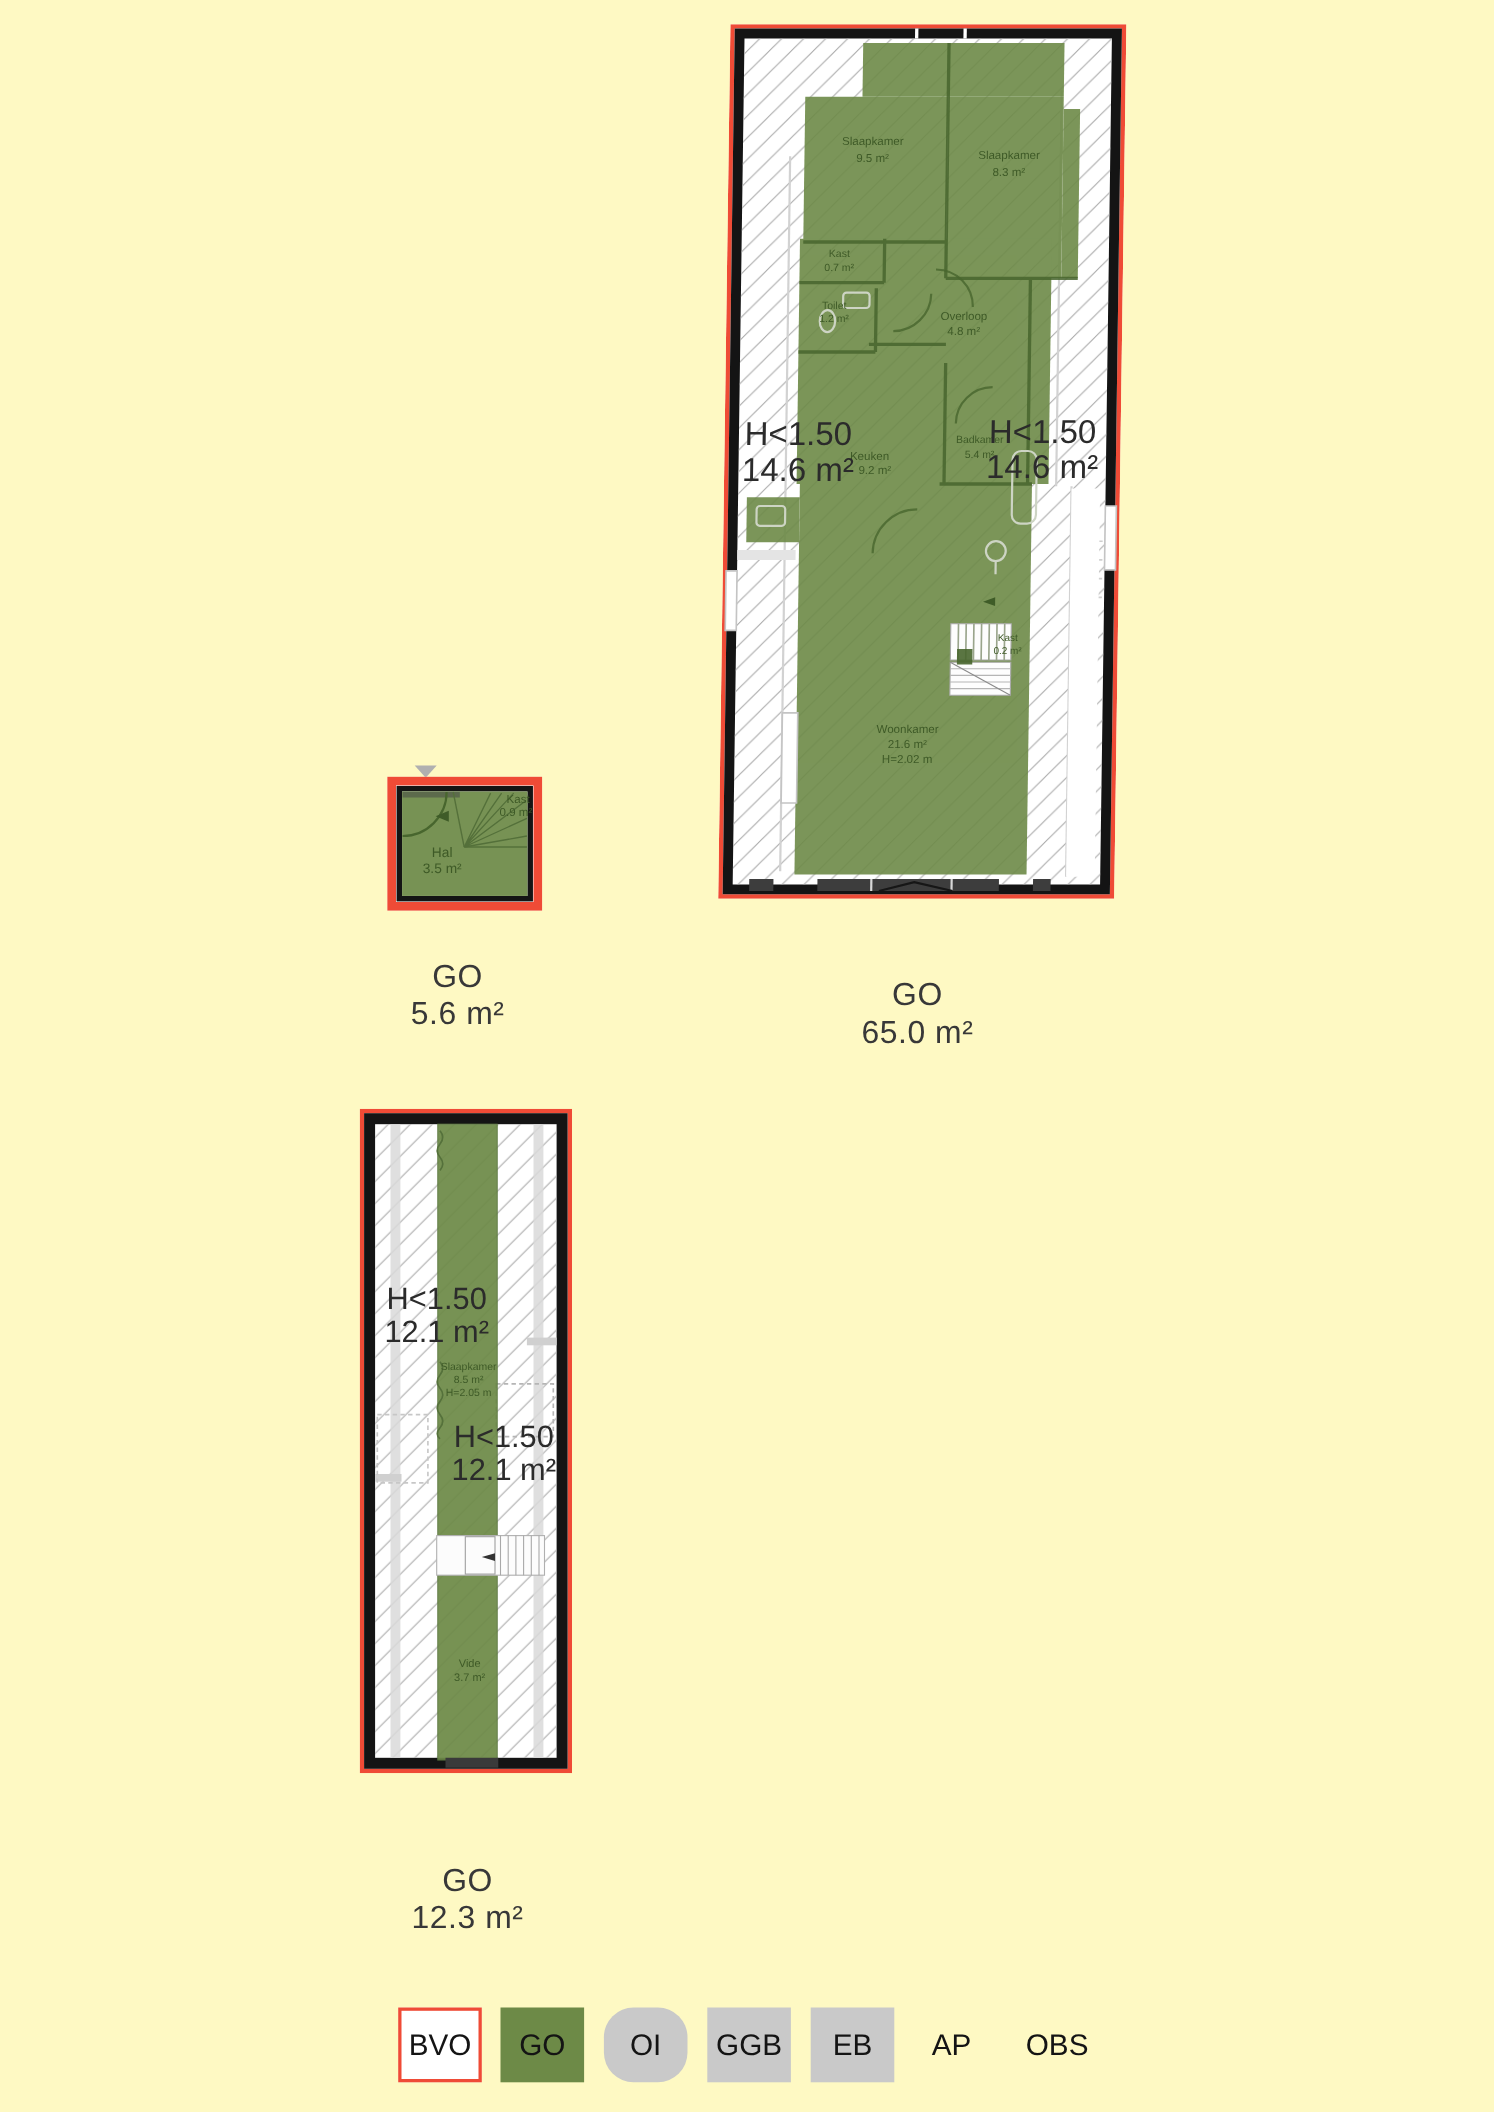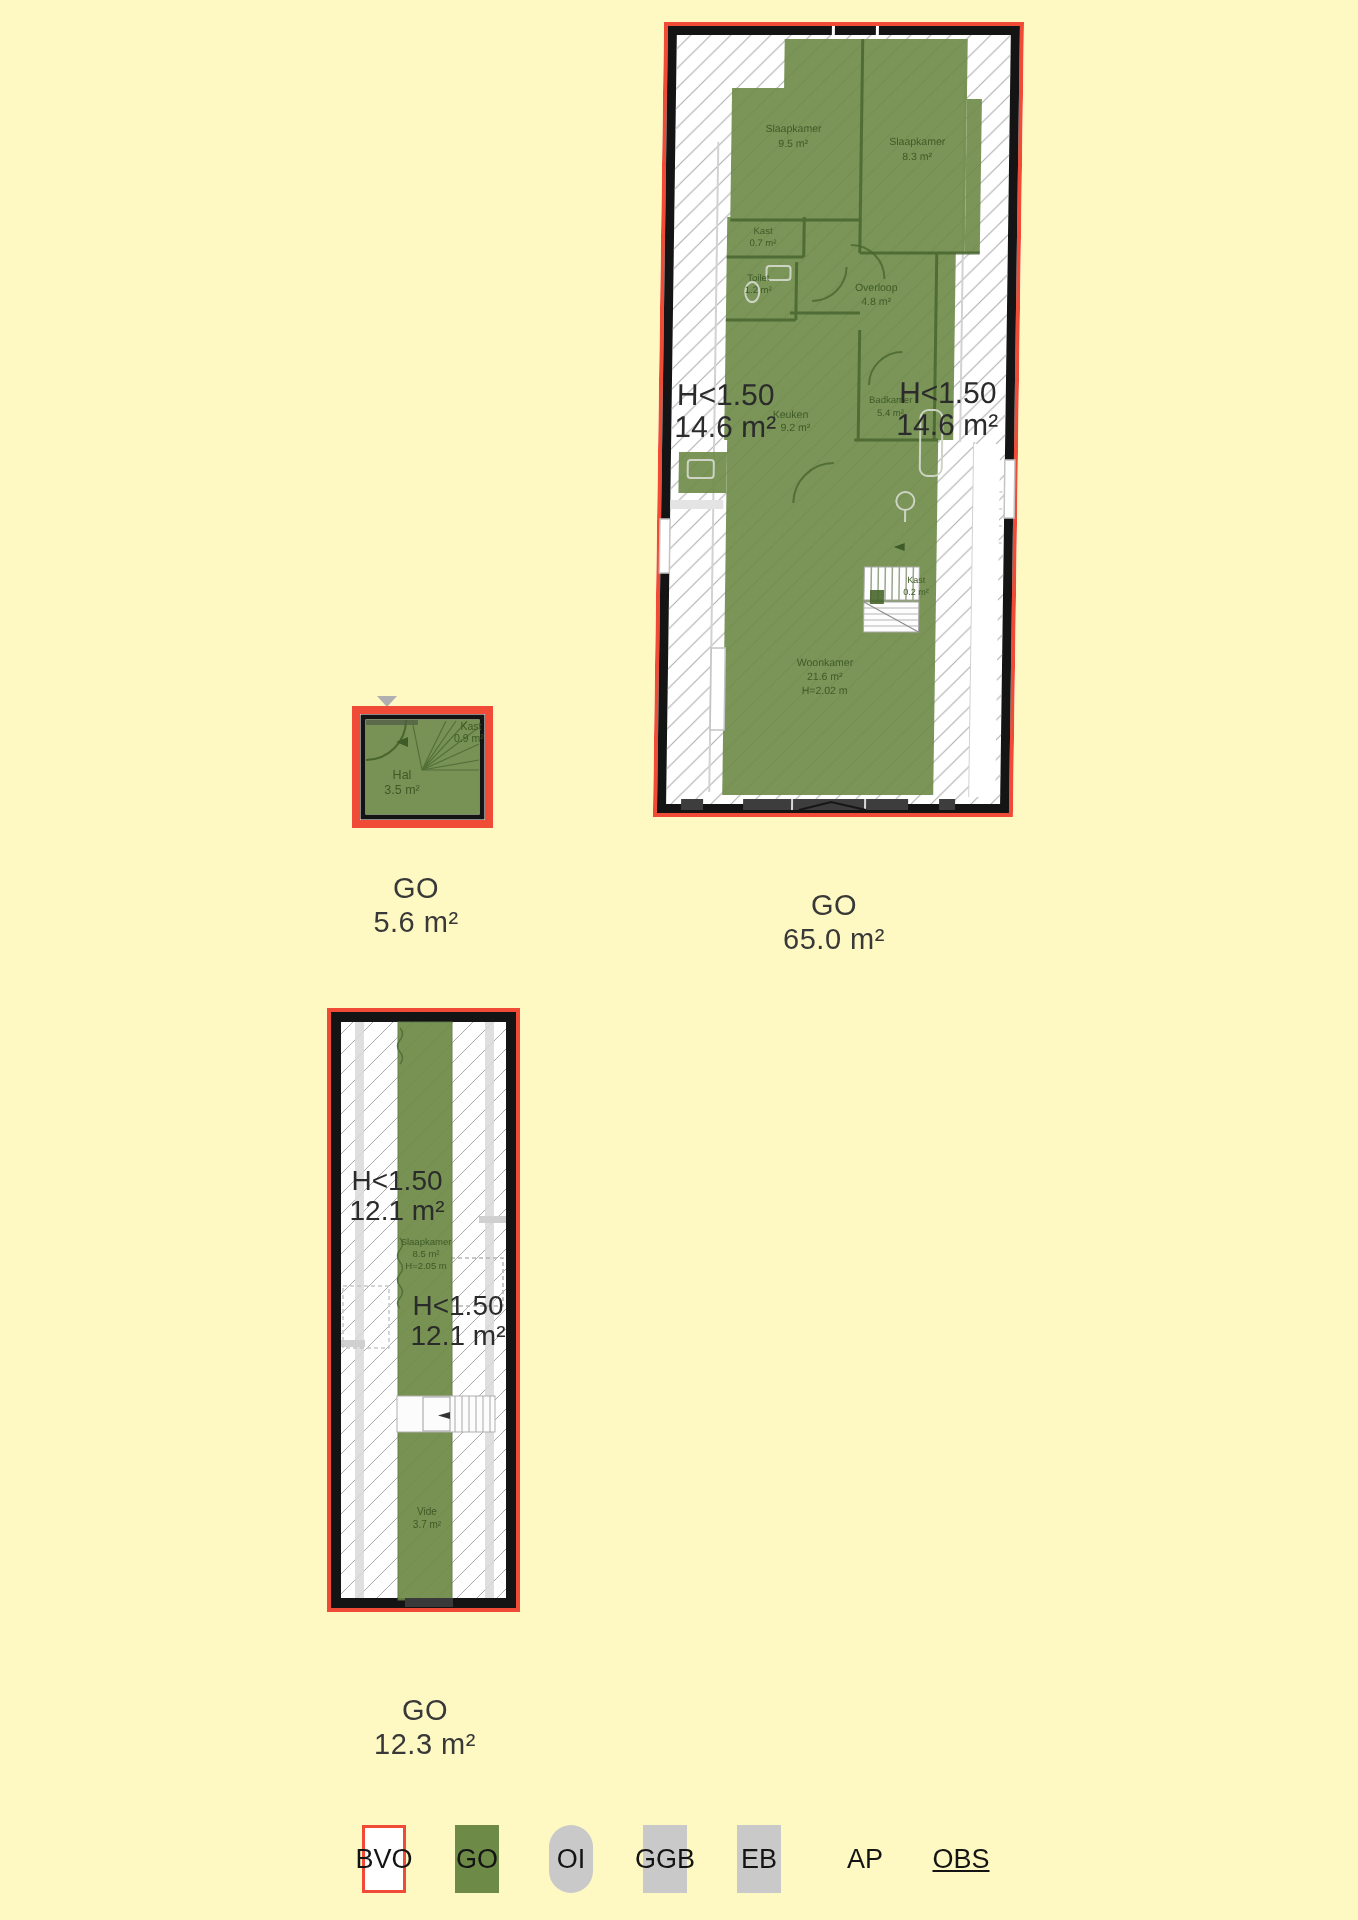--- a/index.html
+++ b/index.html
@@ -3,21 +3,21 @@
 <meta charset="utf-8">
 <style>
   html,body{margin:0;padding:0;background:#ffffff;}
   body{font-family:"Liberation Sans","DejaVu Sans",sans-serif;}
   .canvas{position:relative;width:1358px;height:1920px;background:#fef9c3;overflow:hidden;}
   .plan{position:absolute;}
   .plan svg{display:block;}
   .go-label{position:absolute;width:200px;text-align:center;font-size:29px;line-height:34px;color:#383838;letter-spacing:.5px;}
   .tri-marker{position:absolute;width:0;height:0;border-left:10px solid transparent;border-right:10px solid transparent;border-top:11px solid #b0b0b0;}
   .legend{position:absolute;left:0;top:1825px;width:1358px;height:68px;}
-  .legend .item{position:absolute;top:0;width:44px;height:68px;box-sizing:border-box;
+  .legend .item{position:absolute;top:0;width:76px;height:68px;box-sizing:border-box;
     display:flex;align-items:center;justify-content:center;font-size:27px;color:#141414;}
   .legend .box-red{background:#ffffff;border:3px solid #ef4b36;}
   .legend .box-green{background:#6d8a47;}
   .legend .box-gray{background:#c9c9c9;}
   .legend .nobox{background:transparent;}
   svg text{font-family:"Liberation Sans","DejaVu Sans",sans-serif;}
   .roomtxt{fill:#3e5a27;}
   .lowtxt{fill:#2b2b2b;}
 </style>
 </head>
@@ -222,16 +222,16 @@
     <span style="display:block">12.3 m²</span>
   </div>
 
   <div class="legend">
     <div class="item box-red" style="left:362px;">BVO</div>
     <div class="item box-green" style="left:455px;">GO</div>
     <div class="item box-gray" style="left:549px;border-radius:27px;">OI</div>
     <div class="item box-gray" style="left:643px;">GGB</div>
     <div class="item box-gray" style="left:737px;">EB</div>
     <div class="item nobox" style="left:836px;width:58px;">AP</div>
-    <div class="item nobox" style="left:918px;width:86px;text-decoration:underline;">OBS</div>
+    <div class="item nobox" style="left:918px;width:86px;">OBS</div>
   </div>
 
 </div>
 
 </body></html>

